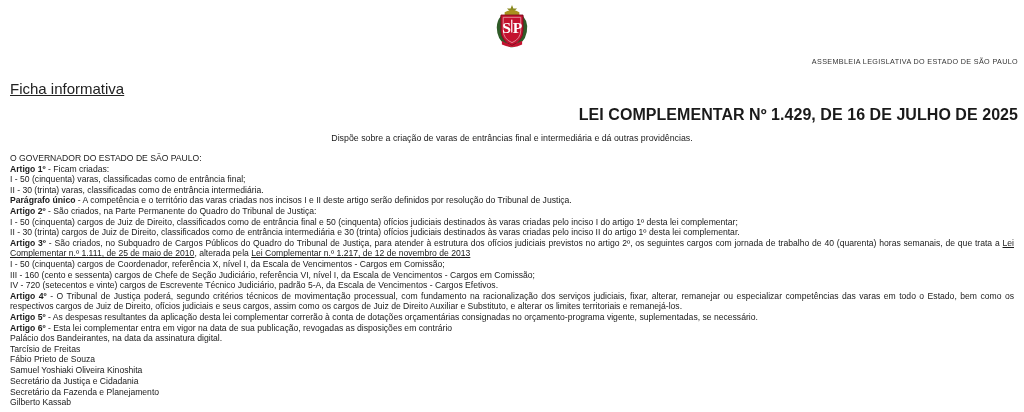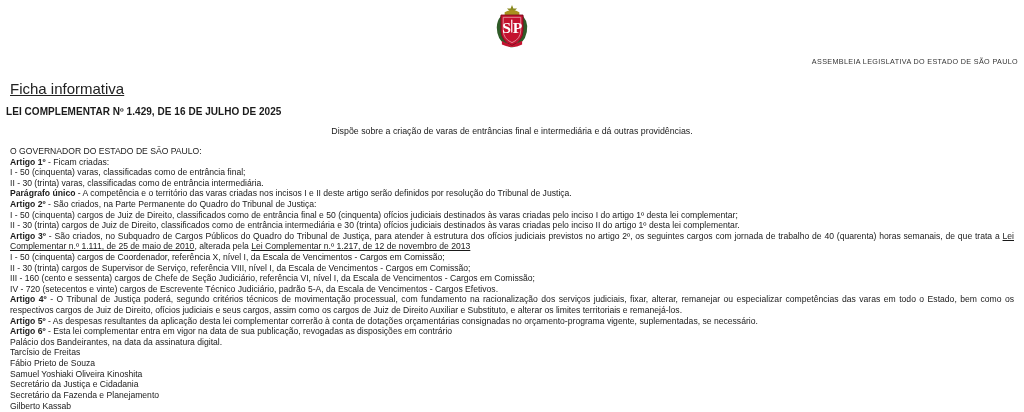--- a/index.html
+++ b/index.html
@@ -53,23 +53,23 @@
   }
   .info-link {
     font-size: 15px;
     color: #222222;
     text-decoration: underline;
     cursor: pointer;
   }
 
   
   .law-title {
-    text-align: left;
+    text-align: right;
     font-weight: bold;
-    font-size: 10px;
+    font-size: 16px;
     margin-top: 8px;
     letter-spacing: 0.05px;
   }
   .law-subtitle {
     text-align: center;
     font-size: 8.8px;
     margin-top: 9px;
     color: #1a1a1a;
   }
 
@@ -149,21 +149,20 @@
     <div class="ln">
       <b>Artigo 2º</b><span> - São criados, na Parte Permanente do Quadro do Tribunal de Justiça:</span>
     </div>
     <div class="ln">I - 50 (cinquenta) cargos de Juiz de Direito, classificados como de entrância final e 50 (cinquenta) ofícios judiciais destinados às varas criadas pelo inciso I do artigo 1º desta lei complementar;</div>
     <div class="ln">II - 30 (trinta) cargos de Juiz de Direito, classificados como de entrância intermediária e 30 (trinta) ofícios judiciais destinados às varas criadas pelo inciso II do artigo 1º desta lei complementar.</div>
 
     <div class="ln wrap">
       <b>Artigo 3º</b><span> - São criados, no Subquadro de Cargos Públicos do Quadro do Tribunal de Justiça, para atender à estrutura dos ofícios judiciais previstos no artigo 2º, os seguintes cargos com jornada de trabalho de 40 (quarenta) horas semanais, de que trata a </span><span class="lnk">Lei Complementar n.º 1.111, de 25 de maio de 2010</span><span>, alterada pela </span><span class="lnk">Lei Complementar n.º 1.217, de 12 de novembro de 2013</span>
     </div>
     <div class="ln">I - 50 (cinquenta) cargos de Coordenador, referência X, nível I, da Escala de Vencimentos - Cargos em Comissão;</div>
-    <div class="ln">II - 30 (trinta) cargos de Supervisor de Serviço, referência VIII, nível I, da Escala de Vencimentos - Cargos em Comissão;</div>
     <div class="ln">III - 160 (cento e sessenta) cargos de Chefe de Seção Judiciário, referência VI, nível I, da Escala de Vencimentos - Cargos em Comissão;</div>
     <div class="ln">IV - 720 (setecentos e vinte) cargos de Escrevente Técnico Judiciário, padrão 5-A, da Escala de Vencimentos - Cargos Efetivos.</div>
 
     <div class="ln wrap">
       <b>Artigo 4º</b><span> - O Tribunal de Justiça poderá, segundo critérios técnicos de movimentação processual, com fundamento na racionalização dos serviços judiciais, fixar, alterar, remanejar ou especializar competências das varas em todo o Estado, bem como os respectivos cargos de Juiz de Direito, ofícios judiciais e seus cargos, assim como os cargos de Juiz de Direito Auxiliar e Substituto, e alterar os limites territoriais e remanejá-los.</span>
     </div>
 
     <div class="ln">
       <b>Artigo 5º</b><span> - As despesas resultantes da aplicação desta lei complementar correrão à conta de dotações orçamentárias consignadas no orçamento-programa vigente, suplementadas, se necessário.</span>
     </div>

